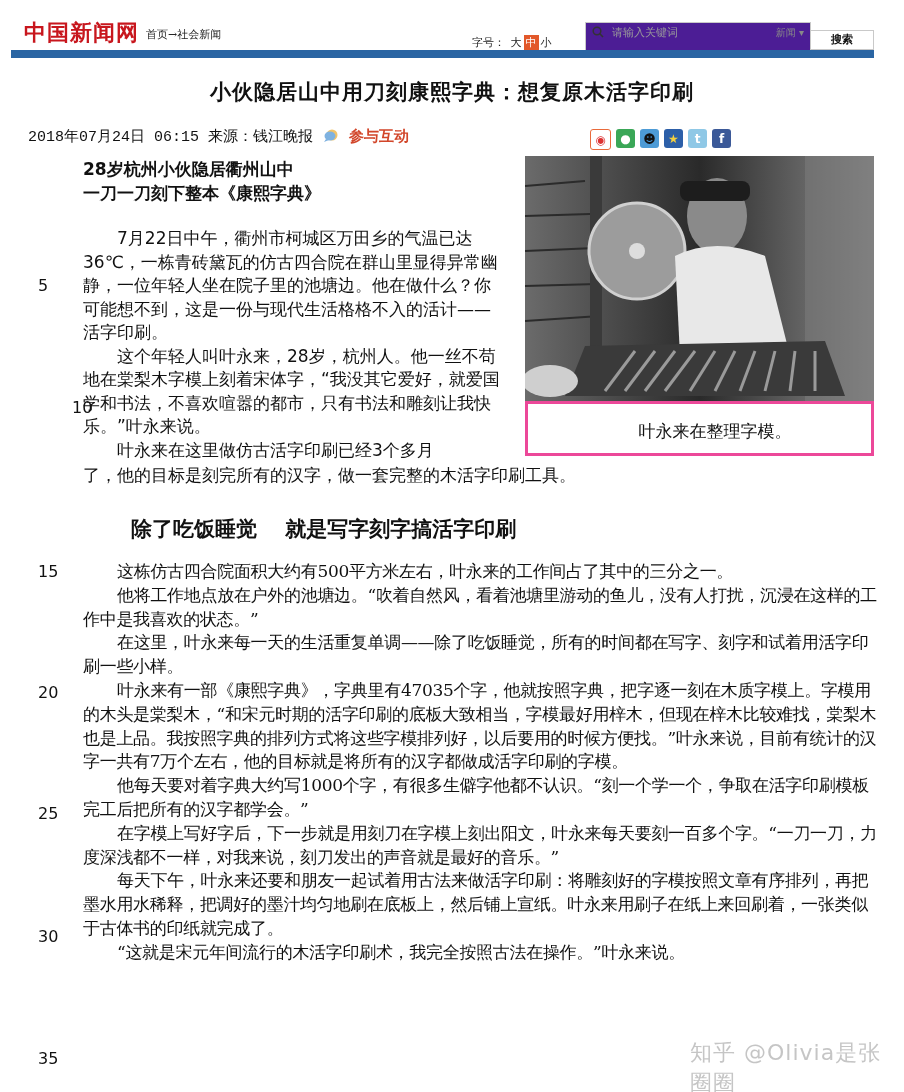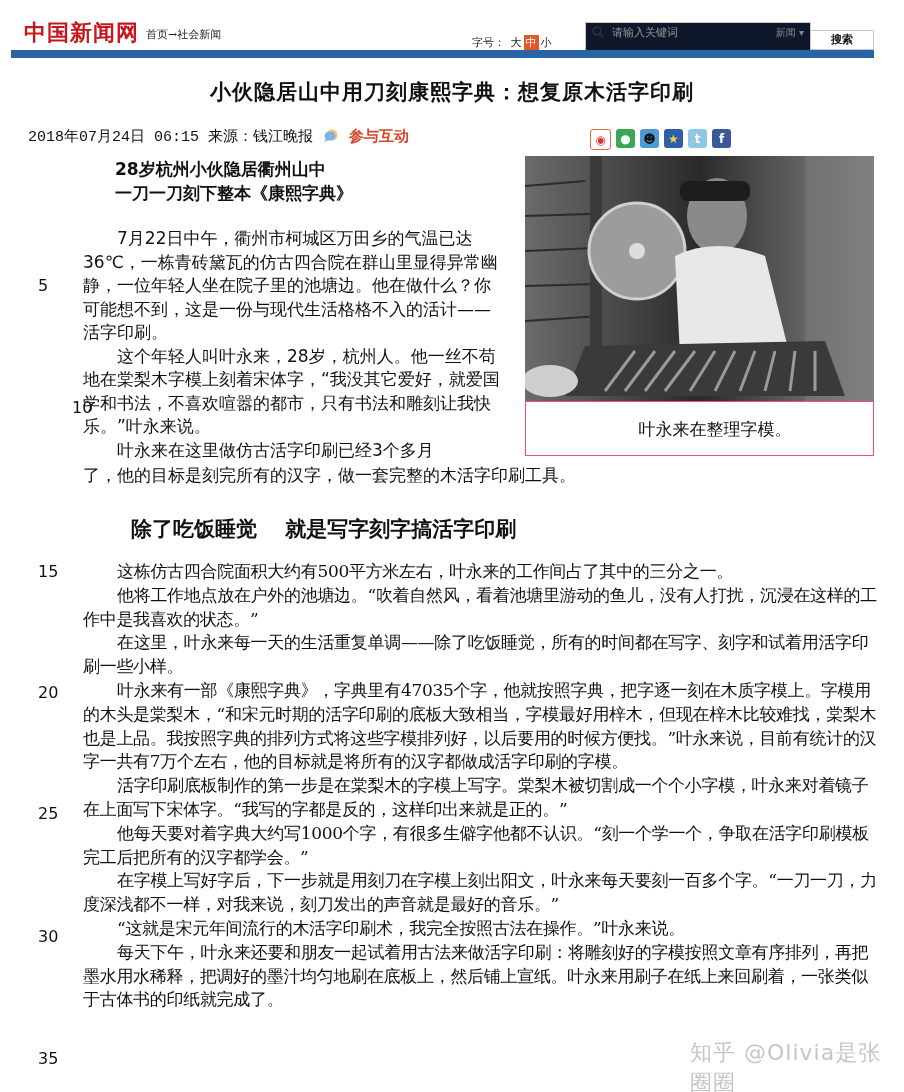--- a/index.html
+++ b/index.html
@@ -5,45 +5,45 @@
   html, body { margin:0; padding:0; background:#ffffff; }
   body { width:904px; height:1092px; position:relative; overflow:hidden; font-family:"DejaVu Serif","Liberation Serif",serif; color:#111; }
   .abs { position:absolute; }
   
   .logo { left:24px; top:18px; font-size:22px; font-weight:bold; color:#c8161d; letter-spacing:1px; font-family:"DejaVu Serif",serif; }
   .crumbs { left:146px; top:27px; font-size:11px; color:#222; }
   .crumbs a { color:#222; text-decoration:none; }
   .fontsize { left:472px; top:35px; font-size:11px; color:#222; }
   .fontsize .opt { display:inline-block; padding:0 2px; cursor:pointer; }
   .fontsize .opt.active { background:#e2582a; color:#fff; }
-  .searchbox { left:585px; top:22px; width:226px; height:32px; border:1px solid #c9c9c9; background:#0f172a; box-sizing:border-box; }
+  .searchbox { left:585px; top:22px; width:226px; height:32px; border:1px solid #c9c9c9; background:#4c1d95; box-sizing:border-box; }
   .searchbox .sicon { position:absolute; left:6px; top:3px; width:12px; height:12px; }
   .searchbox input { position:absolute; left:26px; top:1px; width:140px; height:16px; border:none; outline:none; font-size:11px; color:#999; background:transparent; font-family:"DejaVu Serif",serif; padding:0; }
   .searchbox input::placeholder { color:#9a9a9a; }
   .searchbox .cat { position:absolute; right:6px; top:3px; font-size:10px; color:#888; }
   .searchbtn { left:811px; top:30px; width:63px; height:20px; border:1px solid #c9c9c9; border-left:none; background:#fff; box-sizing:border-box; font-size:11px; font-weight:bold; text-align:center; line-height:18px; cursor:pointer; }
   .bluebar { left:11px; top:50px; width:863px; height:8px; background:#2a65a3; }
   
   .title { left:0; top:78px; width:904px; text-align:center; font-size:21px; font-weight:bold; font-family:"DejaVu Sans","Liberation Sans",sans-serif; color:#111; letter-spacing:1px; }
   .meta { left:28px; top:127px; font-size:15px; font-family:Liberation Mono, monospace; color:#111; }
   .meta .interact { color:#d2462a; font-weight:bold; }
   .meta .bubble { display:inline-block; width:18px; height:14px; vertical-align:-2px; }
   .share { left:590px; top:129px; display:flex; gap:5px; }
   .share .sh { width:19px; height:19px; border-radius:3px; display:flex; align-items:center; justify-content:center; font-size:12px; font-weight:bold; color:#fff; font-family:"DejaVu Sans",sans-serif; cursor:pointer; }
   
   .body-text { font-family:"DejaVu Sans","Liberation Sans",sans-serif; font-size:17px; line-height:23.5px; color:#111; }
-  .subhead { left:83px; top:157px; font-size:17px; font-weight:bold; line-height:24px; font-family:"DejaVu Sans","Liberation Sans",sans-serif;margin-left:32px; }
+  .subhead { left:83px; top:157px; font-size:17px; font-weight:bold; line-height:24px; font-family:"DejaVu Sans","Liberation Sans",sans-serif; }
   .col1 { left:83px; top:227px; width:420px; }
   .p { margin:0; text-indent:2em; }
   .subhead2 { left:131px; top:515px; font-size:21px; font-weight:bold; font-family:"DejaVu Sans","Liberation Sans",sans-serif; }
   .full2 { left:83px; top:560px; width:795px; font-family:"DejaVu Serif","Liberation Serif",serif; font-size:17px; line-height:23.8px; letter-spacing:-0.3px; }
   .lnum { left:38px; font-size:16px; font-family:"DejaVu Sans","Liberation Sans",sans-serif; color:#111; }
   
   .photo { left:525px; top:156px; width:349px; height:245px; overflow:hidden; background:#555; }
-  .caption { left:525px; top:401px; width:349px; height:55px; border:1px solid #ec4899; box-sizing:border-box; text-align:center; line-height:55px; font-size:17px; font-family:"DejaVu Serif",serif; background:#fff;padding-left:31px; }
+  .caption { left:525px; top:401px; width:349px; height:55px; border:3px solid #ec4899; box-sizing:border-box; text-align:center; line-height:55px; font-size:17px; font-family:"DejaVu Serif",serif; background:#fff;padding-left:31px; }
   .watermark { left:690px; top:1038px; font-size:22px; color:rgba(150,150,150,0.55); font-family:"DejaVu Sans",sans-serif; letter-spacing:1px; }
 </style>
 </head>
 <body>
 
 <div class="abs logo">中国新闻网</div>
 <div class="abs crumbs">
   <a href="#">首页</a><span>→</span><a href="#">社会新闻</a>
 </div>
 <div class="abs fontsize">
@@ -135,25 +135,24 @@
 </div>
 <div class="abs caption">叶永来在整理字模。</div>
 
 <div class="abs subhead2">除了吃饭睡觉　 就是写字刻字搞活字印刷</div>
 
 <div class="abs full2">
   <p class="p">这栋仿古四合院面积大约有500平方米左右，叶永来的工作间占了其中的三分之一。</p>
   <p class="p">他将工作地点放在户外的池塘边。“吹着自然风，看着池塘里游动的鱼儿，没有人打扰，沉浸在这样的工作中是我喜欢的状态。”</p>
   <p class="p">在这里，叶永来每一天的生活重复单调——除了吃饭睡觉，所有的时间都在写字、刻字和试着用活字印刷一些小样。</p>
   <p class="p">叶永来有一部《康熙字典》，字典里有47035个字，他就按照字典，把字逐一刻在木质字模上。字模用的木头是棠梨木，“和宋元时期的活字印刷的底板大致相当，字模最好用梓木，但现在梓木比较难找，棠梨木也是上品。我按照字典的排列方式将这些字模排列好，以后要用的时候方便找。”叶永来说，目前有统计的汉字一共有7万个左右，他的目标就是将所有的汉字都做成活字印刷的字模。</p>
-  <p class="p">活字印刷底板制作的第一步是在棠梨木的字模上写字。棠梨木被切割成一个个小字模，叶永来对着镜子在上面写下宋体字。“我写的字都是反的，这样印出来就是正的。”</p>
   <p class="p">他每天要对着字典大约写1000个字，有很多生僻字他都不认识。“刻一个学一个，争取在活字印刷模板完工后把所有的汉字都学会。”</p>
   <p class="p">在字模上写好字后，下一步就是用刻刀在字模上刻出阳文，叶永来每天要刻一百多个字。“一刀一刀，力度深浅都不一样，对我来说，刻刀发出的声音就是最好的音乐。”</p>
+  <p class="p">每天下午，叶永来还要和朋友一起试着用古法来做活字印刷：将雕刻好的字模按照文章有序排列，再把墨水用水稀释，把调好的墨汁均匀地刷在底板上，然后铺上宣纸。叶永来用刷子在纸上来回刷着，一张类似于古体书的印纸就完成了。</p>
   <p class="p">“这就是宋元年间流行的木活字印刷术，我完全按照古法在操作。”叶永来说。</p>
-  <p class="p">每天下午，叶永来还要和朋友一起试着用古法来做活字印刷：将雕刻好的字模按照文章有序排列，再把墨水用水稀释，把调好的墨汁均匀地刷在底板上，然后铺上宣纸。叶永来用刷子在纸上来回刷着，一张类似于古体书的印纸就完成了。</p>
 </div>
 
 <div class="abs lnum" style="top:276px;">5</div>
 <div class="abs lnum" style="top:398px;margin-left:34px;">10</div>
 <div class="abs lnum" style="top:562px;">15</div>
 <div class="abs lnum" style="top:683px;">20</div>
 <div class="abs lnum" style="top:804px;">25</div>
 <div class="abs lnum" style="top:927px;">30</div>
 <div class="abs lnum" style="top:1049px;">35</div>
 

